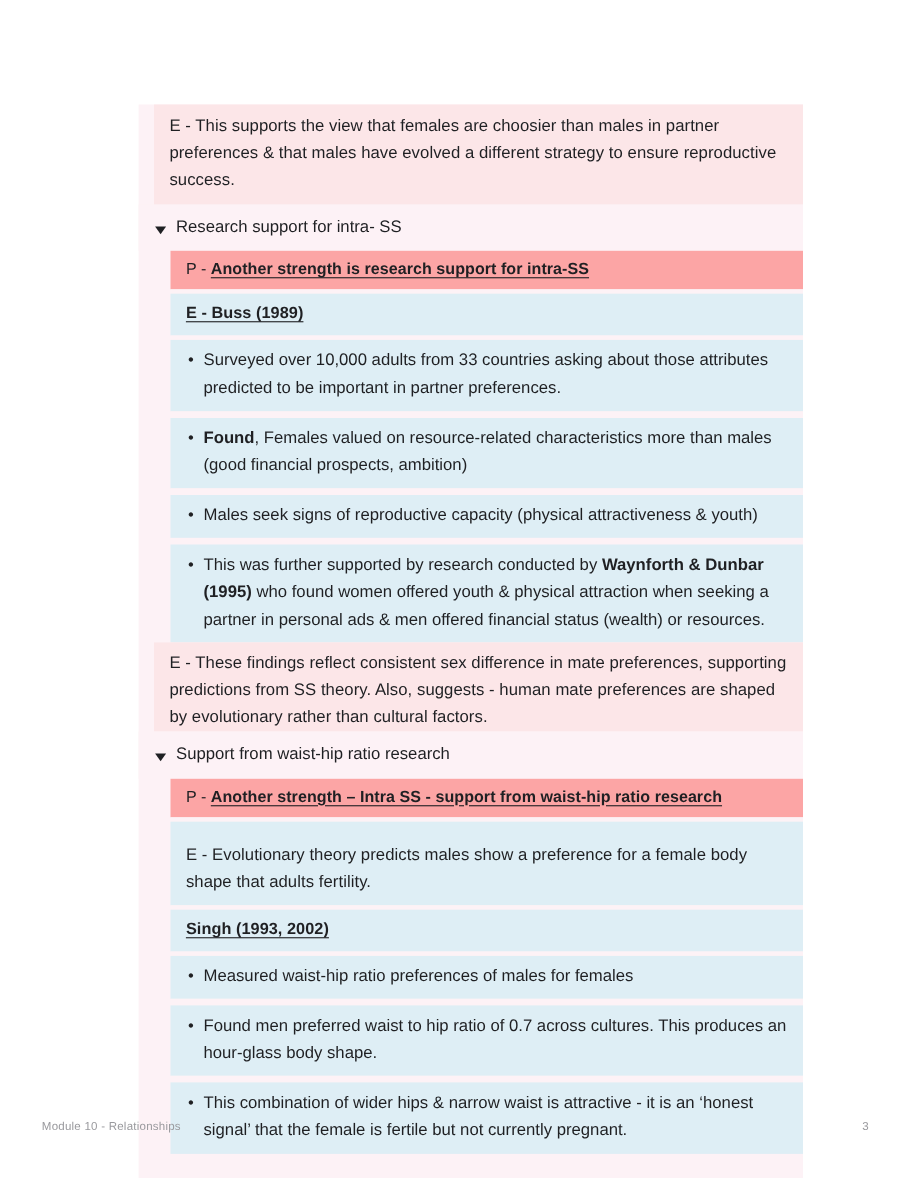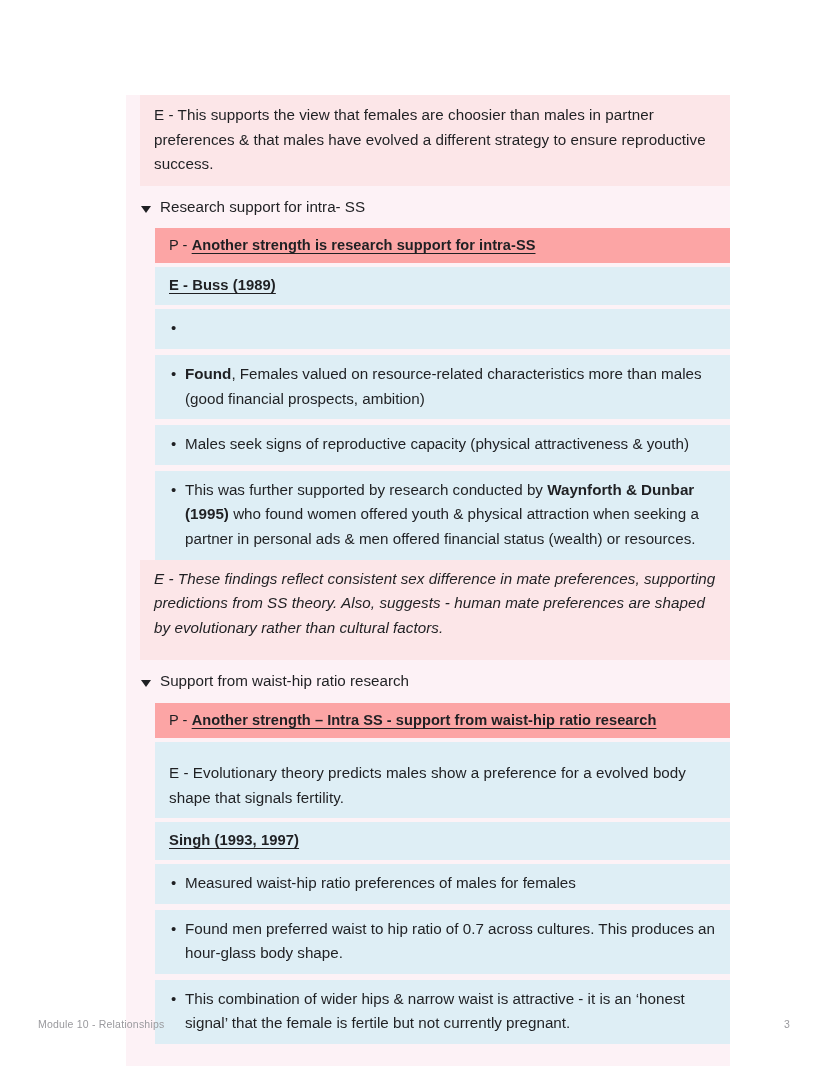--- a/index.html
+++ b/index.html
@@ -43,21 +43,21 @@
     letter-spacing: 0.05px;
   }
 
   
   .e-block {
     background: #fce6e8;
     margin-left: 14px;
     margin-right: 0px;
     padding: 8px 12px 9px 14px;
   }
-  .e-block.tight { padding-top: 7px; padding-bottom: 20px; font-style: italic; }
+  .e-block.tight { padding-top: 7px; padding-bottom: 0; }
 
   
   .section-header {
     display: flex;
     align-items: flex-start;
     padding: 9px 0 9px 14px;
     background: #fdf2f6;
   }
   .tri {
     width: 14px;
@@ -172,20 +172,21 @@
 
         <div class="block blue heading">
           <span class="strong-u">E - Buss (1989)</span>
         </div>
 
         <div class="gap-sm"></div>
 
         <div id="s1-bullets">
             <div class="bullet-block">
               <span class="bullet-dot">•</span>
+              <span class="bullet-text"><span>Surveyed over 10,000 adults from 33 countries asking about those attributes predicted to be important in partner preferences.</span></span>
             </div>
             <div class="gap"></div>
             <div class="bullet-block">
               <span class="bullet-dot">•</span>
               <span class="bullet-text"><b>Found</b><span>, Females valued on resource-related characteristics more than males (good financial prospects, ambition)</span></span>
             </div>
             <div class="gap"></div>
             <div class="bullet-block">
               <span class="bullet-dot">•</span>
               <span class="bullet-text"><span>Males seek signs of reproductive capacity (physical attractiveness &amp; youth)</span></span>
@@ -214,26 +215,26 @@
       </div>
 
       <div class="indent">
 
         <div class="block p-row">
           <span class="prefix">P - </span><span class="strong-u">Another strength – Intra SS - support from waist-hip ratio research</span>
         </div>
 
         <div class="gap-sm"></div>
 
-        <div class="block blue">E - Evolutionary theory predicts males show a preference for a evolved body shape that signals fertility.</div>
+        <div class="block blue">E - Evolutionary theory predicts males show a preference for a female body shape that adults fertility.</div>
 
         <div class="gap-sm"></div>
 
         <div class="block blue heading">
-          <span class="strong-u">Singh (1993, 1997)</span>
+          <span class="strong-u">Singh (1993, 2002)</span>
         </div>
 
         <div class="gap-sm"></div>
 
         <div id="s2-bullets">
             <div class="bullet-block">
               <span class="bullet-dot">•</span>
               <span class="bullet-text"><span>Measured waist-hip ratio preferences of males for females</span></span>
             </div>
             <div class="gap"></div>

